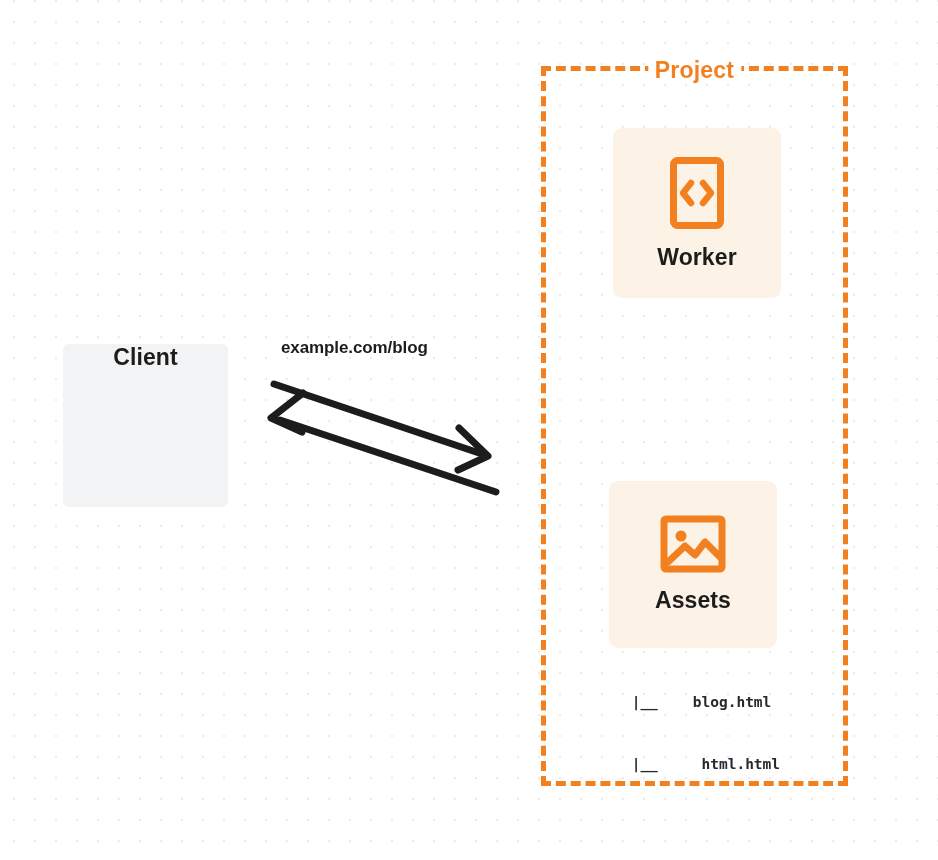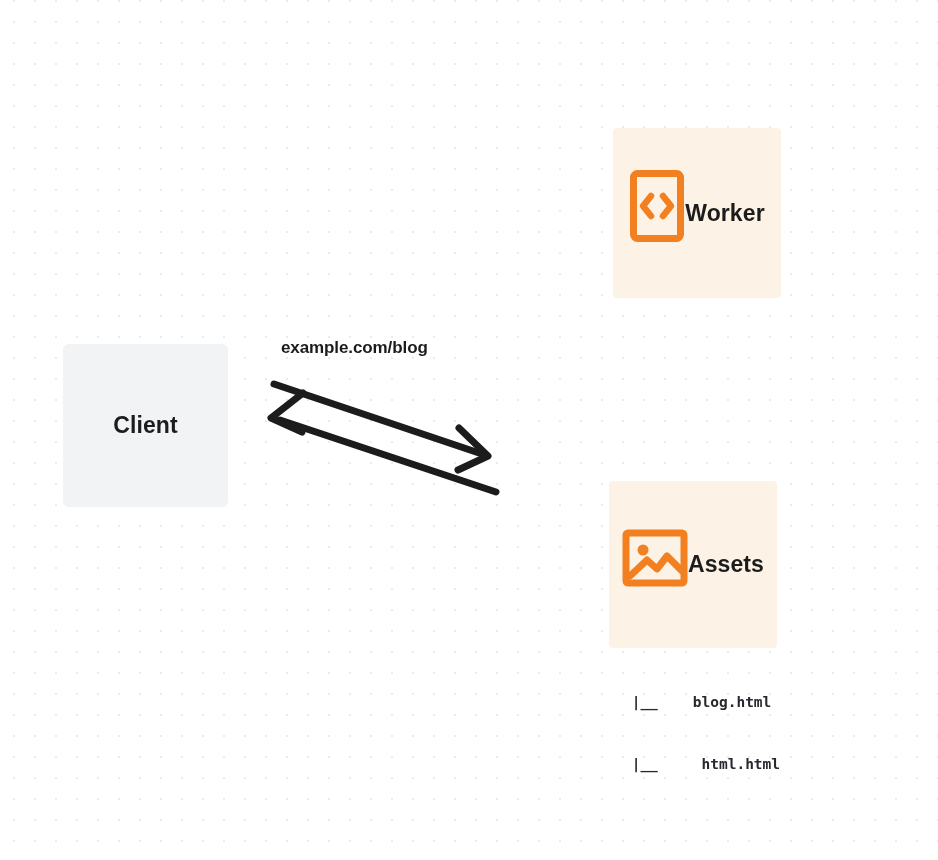--- a/index.html
+++ b/index.html
@@ -27,21 +27,20 @@
   
   .client-box {
     position: absolute;
     left: 63px;
     top: 344px;
     width: 165px;
     height: 163px;
     background: #f2f3f5;
     border-radius: 6px;
     display: flex;
-    align-items: center;
     justify-content: center;
   }
   .client-label {
     font-size: 23px;
     font-weight: bold;
     color: #1c1c1c;
     letter-spacing: 0.1px;
   }
 
   
@@ -87,22 +86,23 @@
     font-weight: bold;
     color: #f28020;
     white-space: nowrap;
     letter-spacing: 0.2px;
   }
 
   
   .service-card {
     position: absolute;
     background: #fdf2e6;
-    border-radius: 4px;
+    border-radius: 9px;
     display: flex;
+    flex-direction: column;
     align-items: center;
     justify-content: center;
   }
   .card-worker {
     left: 613px;
     top: 128px;
     width: 168px;
     height: 170px;
   }
   .card-assets {
@@ -154,20 +154,23 @@
       <line x1="274" y1="384" x2="482" y2="454" stroke="#1c1c1c" stroke-width="7" stroke-linecap="round"></line>
       <polyline points="459,428 488,456 458,470" fill="none" stroke="#1c1c1c" stroke-width="7" stroke-linecap="round" stroke-linejoin="round"></polyline>
     </g>
 
     <g>
       <line x1="496" y1="492" x2="280" y2="420" stroke="#1c1c1c" stroke-width="7" stroke-linecap="round"></line>
       <polyline points="303,393 271,418 302,432" fill="none" stroke="#1c1c1c" stroke-width="7" stroke-linecap="round" stroke-linejoin="round"></polyline>
     </g>
   </svg>
 
+  <div class="project-box">
+    <span class="project-title">Project</span>
+  </div>
 
   <div class="service-card card-worker">
     <svg class="service-icon" width="56" height="74" viewBox="0 0 56 74">
       <rect x="4.5" y="4.5" width="47" height="65" rx="4" ry="4" fill="none" stroke="#f28020" stroke-width="7"></rect>
       <polyline points="22,27 14,37 22,47" fill="none" stroke="#f28020" stroke-width="6.5" stroke-linecap="round" stroke-linejoin="round"></polyline>
       <polyline points="34,27 42,37 34,47" fill="none" stroke="#f28020" stroke-width="6.5" stroke-linecap="round" stroke-linejoin="round"></polyline>
     </svg>
     <span class="service-label">Worker</span>
   </div>
 

